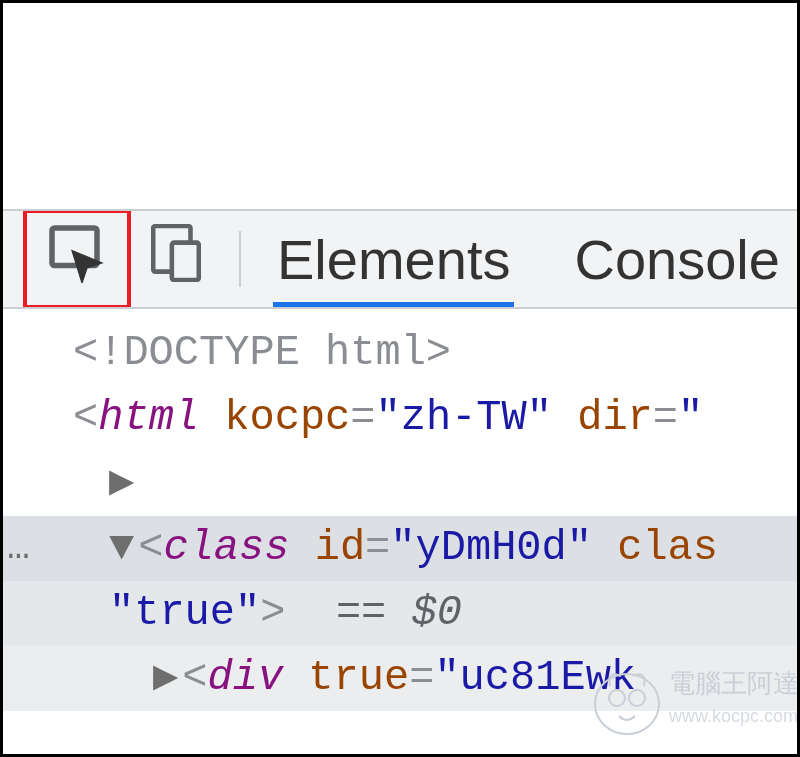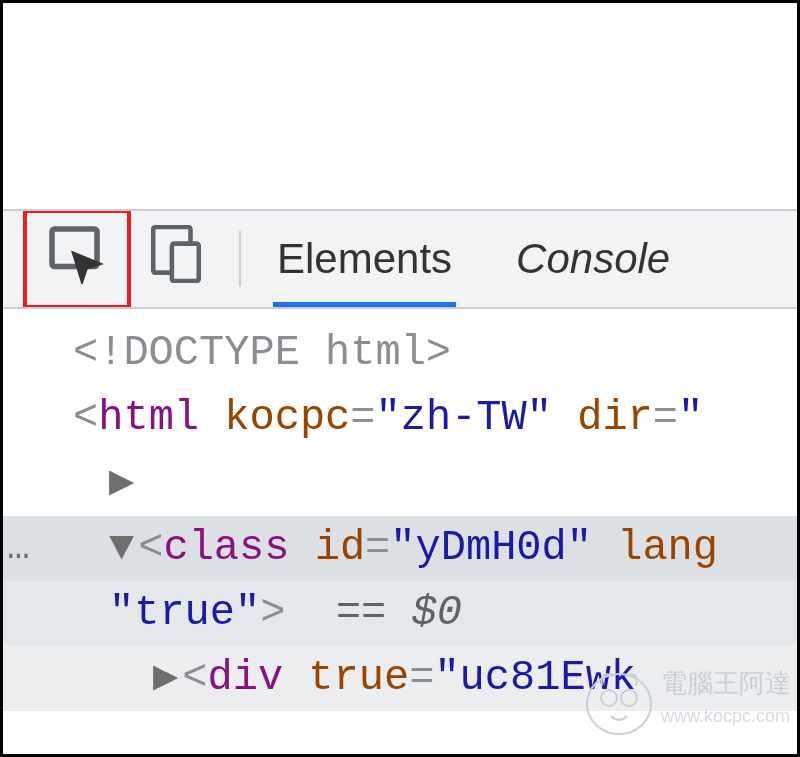--- a/index.html
+++ b/index.html
@@ -7,21 +7,21 @@
   .outer { width: 800px; height: 757px; border: 3px solid #000; background: #fff; position: relative; }
   .whitespace-top { height: 206px; background: #fff; }
   .toolbar {
     height: 100px;
     background: #f1f3f4;
     border-top: 2px solid #cacdd1;
     border-bottom: 2px solid #cacdd1;
     display: flex;
     align-items: center;
     padding: 0;
-    font-size: 42px;
+    font-size: 56px;
     color: #333;
     overflow: hidden;
   }
   .inspect-box {
     border: 4px solid #ed1c24;
     width: 108px;
     height: 100px;
     margin-left: 20px;
     display: flex;
     align-items: center;
@@ -55,52 +55,52 @@
     position: relative;
     white-space: nowrap;
   }
   .tab.active::after {
     content: "";
     position: absolute;
     left: 4px; right: 4px; bottom: 0;
     height: 5px;
     background: #1a73e8;
   }
-  .tab + .tab { margin-left: 48px; font-style: italic; }
+  .tab + .tab { margin-left: 48px; }
   .dom-panel {
     padding-top: 12px;
     font-family: Menlo, Consolas, "Courier New", monospace;
     font-size: 42px;
     line-height: 1.55;
     white-space: nowrap;
     overflow: hidden;
   }
   .row { padding-left: 50px; height: 65px; display: flex; align-items: center; }
   .indent-1 { padding-left: 70px; }
   .indent-2 { padding-left: 106px; }
   .indent-3 { padding-left: 150px; }
   .bracket { color: #8a8d91; }
-  .tagname { color: #881280; }
+  .tagname { color: #881280; font-style: italic; }
   .attrname { color: #994500; }
   .attrval  { color: #1a1aa6; }
   .ellips   { color: #5f6368; }
   .dollar   { color: #5f6368; font-style: italic; }
   .disclosure { color: #6e6e6e; margin-right: 4px; }
   .highlight-row-a { background: #dcdfe3; }
   .highlight-row-b { background: #e5e8eb; }
   .highlight-row-c { background: #ebedef; }
   .gutter-ellipsis {
     position: absolute;
     left: 4px;
     font-size: 38px;
     color: #6e6e6e;
   }
   .mascot {
     position: absolute;
-    right: 8px;
+    right: 0;
     bottom: 0;
     width: 220px;
     height: 120px;
     pointer-events: none;
   }
 </style>
 </head>
 <body>
 
 <div class="outer">
@@ -142,21 +142,21 @@
       <span><span class="bracket">&lt;</span><span class="tagname">html</span> <span class="attrname">kocpc</span><span class="bracket">=</span><span class="attrval">"zh-TW"</span> <span class="attrname">dir</span><span class="bracket">=</span><span class="attrval">"</span></span>
     </div>
 
     <div class="row indent-2">
       <span class="disclosure">▶</span>
     </div>
 
     <div class="row indent-2 highlight-row-a" style="position:relative;">
       <span class="gutter-ellipsis">…</span>
       <span class="disclosure">▼</span>
-      <span><span class="bracket">&lt;</span><span class="tagname">class</span> <span class="attrname">id</span><span class="bracket">=</span><span class="attrval">"yDmH0d"</span> <span class="attrname">lang</span></span>
+      <span><span class="bracket">&lt;</span><span class="tagname">class</span> <span class="attrname">id</span><span class="bracket">=</span><span class="attrval">"yDmH0d"</span> <span class="attrname">clas</span></span>
     </div>
 
     <div class="row indent-2 highlight-row-b">
       <span><span class="attrval">"true"</span><span class="bracket">&gt;</span>&nbsp;&nbsp;<span class="dollar">== $0</span></span>
     </div>
 
     <div class="row indent-3 highlight-row-c">
       <span class="disclosure">▶</span>
       <span><span class="bracket">&lt;</span><span class="tagname">div</span> <span class="attrname">true</span><span class="bracket">=</span><span class="attrval">"uc81Ewk</span></span>
     </div>

